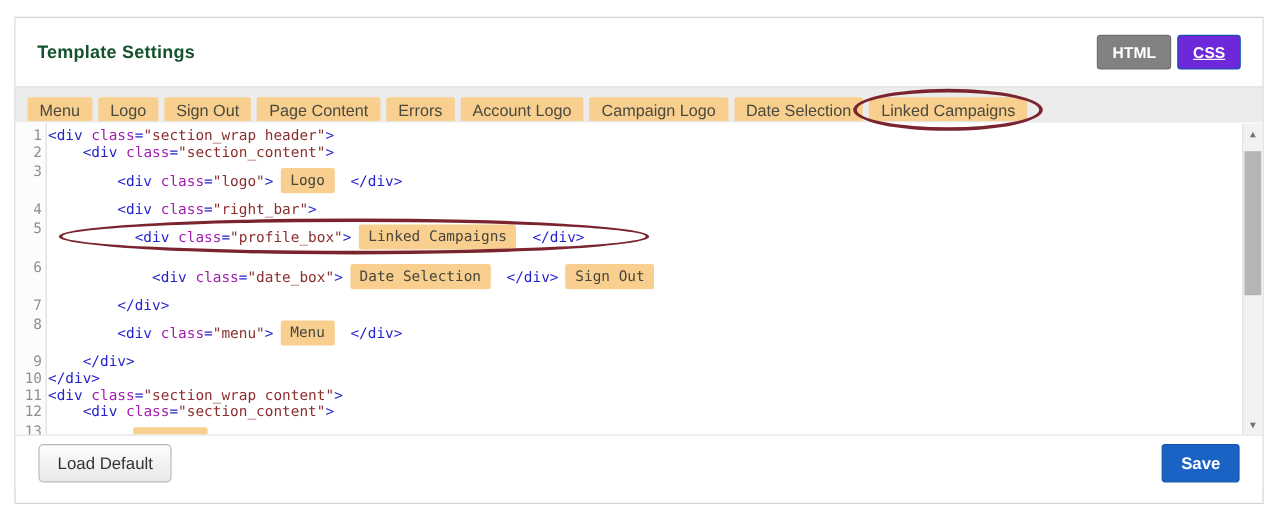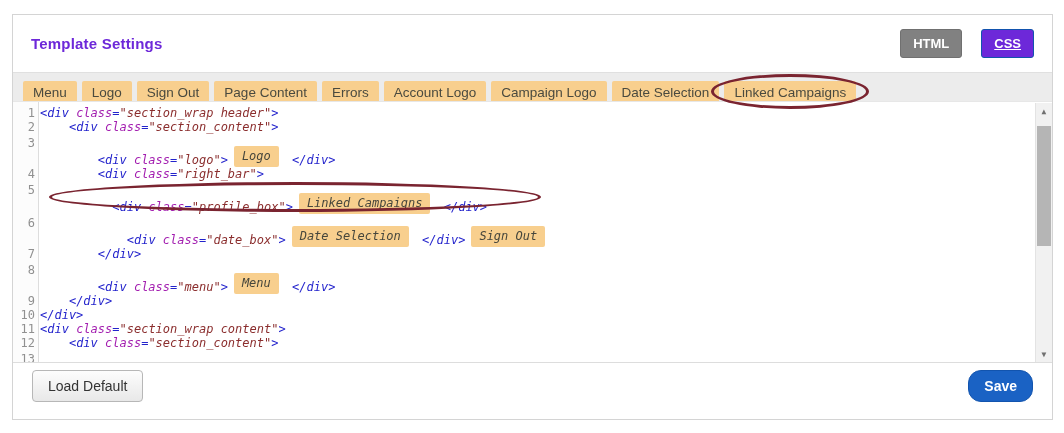--- a/index.html
+++ b/index.html
@@ -4,22 +4,22 @@
 <style>
   * { box-sizing: border-box; }
   html, body { margin: 0; padding: 0; background: #ffffff; width: 1064px; height: 433px; overflow: hidden;
     font-family: "Liberation Sans", sans-serif; }
 
   .panel { position: absolute; left: 12px; top: 14px; width: 1041px; height: 406px;
     background: #fff; border: 1px solid #d4d4d4; }
 
   
   .hdr { height: 57px; display: flex; align-items: center; padding: 0 18px; background: #fff; }
-  .hdr-title { font-size: 15px; font-weight: bold; color: #6d28d9; letter-spacing: 0.2px; }
-  .mode-btns { margin-left: auto; display: flex; gap: 19px; }
+  .hdr-title { font-size: 15px; font-weight: bold; color: #14532d; letter-spacing: 0.2px; }
+  .mode-btns { margin-left: auto; display: flex; gap: 5px; }
   .mode-btn { font-family: "Liberation Sans", sans-serif; font-size: 13px; font-weight: bold; color: #fff;
     padding: 6px 12px; border-radius: 3px; cursor: pointer; }
   .mode-btn.gray { background: #818181; border: 1px solid #707070; }
   .mode-btn.blue { background: #6d28d9; border: 1px solid #1254ae; text-decoration: underline; }
 
   
   .toolbar { position: relative; height: 29px; background: #ececec; border-top: 1px solid #e0e0e0;
     padding: 8px 0 0 10px; white-space: nowrap; }
   .tchip { display: inline-block; background: #f8cf8e; color: #4a4a3f; font-size: 13.5px;
     padding: 4px 10px 5px 10px; margin-right: 5px; border-radius: 2px; cursor: pointer; }
@@ -29,21 +29,21 @@
     background: transparent; pointer-events: none; z-index: 5; }
 
   
   .codewrap { position: relative; height: 261px; background: #fff; border-top: 1px solid #e7e7e7;
     display: flex; overflow: hidden; font-family: "DejaVu Sans Mono", monospace; font-size: 12px; }
   .gutter { width: 26px; flex: none; border-right: 1px solid #ddd; background: #fcfcfc;
     padding-top: 4px; color: #909090; text-align: right; }
   .gutter-row { padding-right: 3px; line-height: 14px; }
   .gutter-row.tall { padding-top: 2px; }
   .codecol { flex: 1; padding: 4px 17px 0 1px; overflow: hidden; }
-  .code-line { display: flex; align-items: flex-end; white-space: pre; height: 14px; line-height: 14px; font-style: italic; }
+  .code-line { display: flex; align-items: center; white-space: pre; height: 14px; line-height: 14px; }
   .code-line.tall { height: 33px; }
   .tk-tag  { color: #2323cc; }
   .tk-attr { color: #a21caf; }
   .tk-str  { color: #8b2e2e; }
   .code-chip { display: inline-block; background: #f8cf8e; color: #46463c;
     font-family: "DejaVu Sans Mono", monospace; font-size: 12px; padding: 3px 8px 4px 8px;
     margin: 0 6px; border-radius: 2px; white-space: pre; cursor: pointer; }
   .code-chip.blank { width: 62px; height: 21px; padding: 0; }
 
   
@@ -56,21 +56,21 @@
   .sbar-thumb { position: absolute; left: 1px; right: 1px; top: 23px; height: 120px;
     background: #b5b5b5; cursor: pointer; }
 
   
   .ftr { height: 46px; border-top: 1px solid #ddd; display: flex; align-items: center;
     justify-content: space-between; padding: 0 19px; background: #fff; gap: 45px; }
   .btn-load { font-size: 14px; color: #333; padding: 7px 15px; border: 1px solid #b7b7b7;
     border-radius: 4px; background: linear-gradient(#fdfdfd, #e8e8e8); cursor: pointer;
     font-family: "Liberation Sans", sans-serif; }
   .btn-save { font-size: 14px; font-weight: bold; color: #fff; padding: 7px 15px;
-    border: 1px solid #1254ae; border-radius: 13px; background: #1a62c4; cursor: pointer;
+    border: 1px solid #1254ae; border-radius: 3px; background: #1a62c4; cursor: pointer;
     font-family: "Liberation Sans", sans-serif; }
 </style>
 </head>
 <body>
 
 <div class="panel">
 
   <div class="hdr">
     <div class="hdr-title">Template Settings</div>
     <div class="mode-btns">

